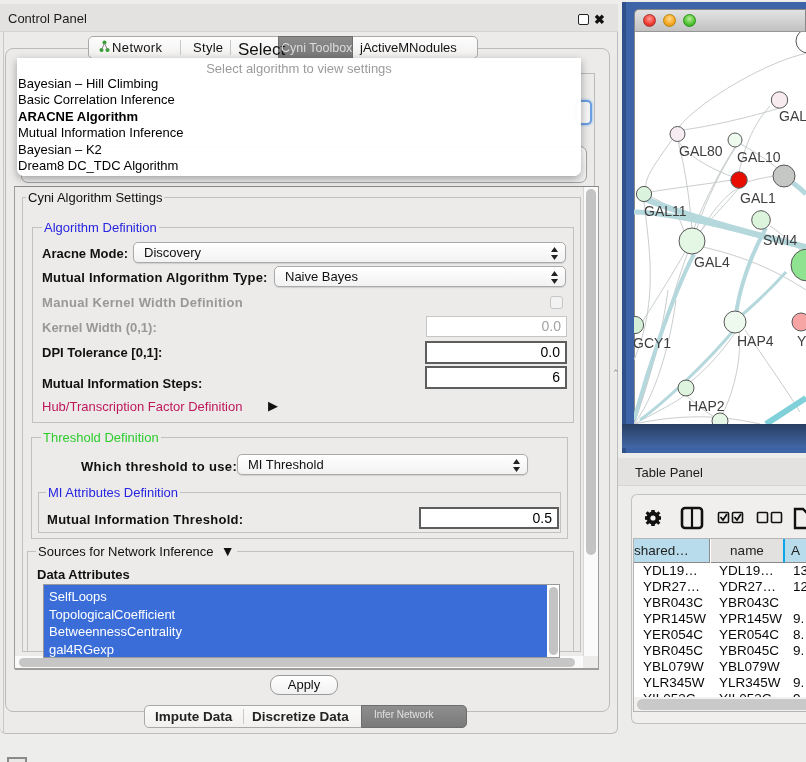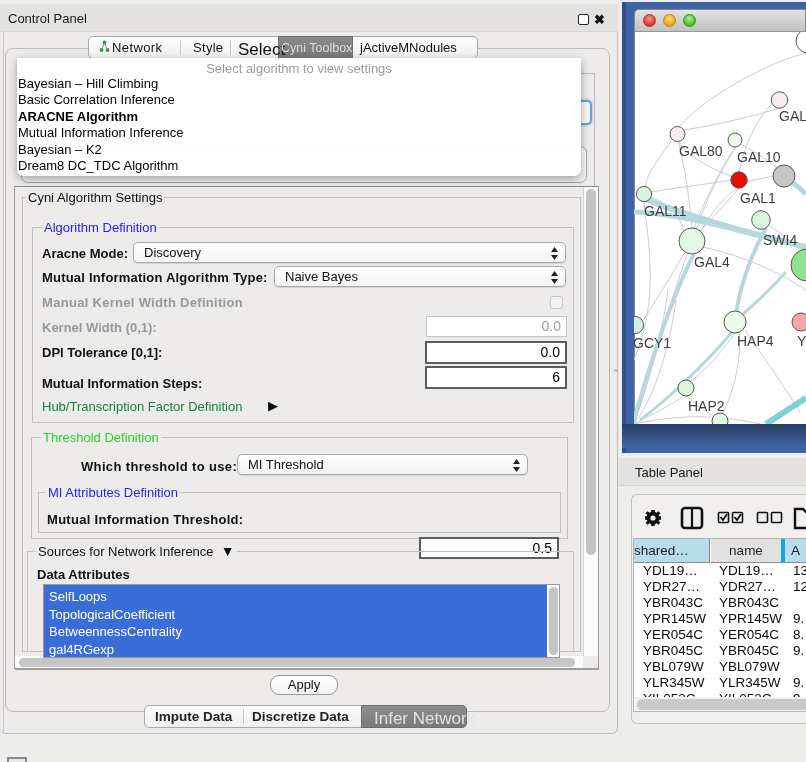--- a/index.html
+++ b/index.html
@@ -80,58 +80,58 @@
     </svg>
   </div>
 <div class="abs b" style="left:42px;top:295px;color:#989898;letter-spacing:.3px;">Manual Kernel Width Definition</div>
 <div class="abs" style="left:550px;top:296px;width:13px;height:13px;background:#f2f2f2;border:1px solid #c6c6c6;border-radius:3px;"></div>
 <div class="abs b" style="left:42px;top:320px;color:#989898;">Kernel Width (0,1):</div>
 <div class="tf" style="left:426px;top:316px;width:141px;height:21px;border:1px solid #c6c6c6;color:#a2a2a2;line-height:19px;">0.0</div>
 <div class="abs b" style="left:42px;top:345px;">DPI Tolerance [0,1]:</div>
 <div class="tf" style="left:425px;top:341px;width:142px;height:23px;border:2px solid #5d5d5d;color:#000;line-height:19px;">0.0</div>
 <div class="abs b" style="left:42px;top:376px;">Mutual Information Steps:</div>
 <div class="tf" style="left:425px;top:366px;width:142px;height:23px;border:2px solid #5d5d5d;color:#000;line-height:19px;">6</div>
-<div class="abs" style="left:42px;top:399px;font-size:13px;color:#15803d;">Hub/Transcription Factor Definition</div>
+<div class="abs" style="left:42px;top:399px;font-size:13px;color:#be185d;">Hub/Transcription Factor Definition</div>
 <div class="abs" style="left:268px;top:398px;font-size:13px;color:#111;">▶</div>
 
 <div class="abs gb" style="left:31px;top:437px;width:537px;height:102px;border-color:#c2c1c0;">
   <span class="gblab" style="left:9px;color:#2ecc2e;">Threshold Definition</span>
 </div>
 <div class="abs b" style="left:81px;top:459px;letter-spacing:.35px;">Which threshold to use:</div>
 <div class="combo" style="left:237px;top:454px;width:291px;height:21px;">
     <span class="ct">MI Threshold</span>
     <svg class="sarr" width="9" height="15" viewBox="0 0 9 15">
       <path d="M4.5 1 L8 6 H1 Z" fill="#222"></path>
       <path d="M4.5 14 L1 9 H8 Z" fill="#222"></path>
     </svg>
   </div>
 
 <div class="abs gb" style="left:38px;top:492px;width:523px;height:41px;border-color:#c2c1c0;">
   <span class="gblab" style="left:7px;color:#2724e0;">MI Attributes Definition</span>
 </div>
 <div class="abs b" style="left:47px;top:512px;letter-spacing:.3px;">Mutual Information Threshold:</div>
-<div class="tf" style="left:419px;top:507px;width:140px;height:22px;border:2px solid #5d5d5d;color:#000;line-height:18px;margin-top:30px;">0.5</div>
+<div class="tf" style="left:419px;top:507px;width:140px;height:22px;border:2px solid #5d5d5d;color:#000;line-height:18px;">0.5</div>
 
 <div class="abs gb" style="left:27px;top:551px;width:547px;height:101px;border-color:#c2c1c0;">
   <span class="gblab" style="left:8px;color:#111;">Sources for Network Inference&nbsp; <span style="font-size:14px;">▼</span></span>
 </div>
 <div class="abs b" style="left:37px;top:567px;">Data Attributes</div>
 <div class="abs" style="left:43px;top:584px;width:517px;height:74px;background:#fff;border:1px solid #999;"></div>
 <div class="abs" style="left:44px;top:585px;width:503px;height:72px;background:#3a6dd8;color:#fff;font-size:13px;line-height:17.6px;padding:3px 0 0 5px;">SelfLoops<br>TopologicalCoefficient<br>BetweennessCentrality<br>gal4RGexp</div>
 <div class="abs" style="left:549px;top:587px;width:9px;height:68px;background:#c3c3c3;border-radius:5px;"></div>
 
 <div class="abs" style="left:15px;top:669px;width:584px;height:1px;background:#9d9c9b;"></div>
 <div class="abs" style="left:270px;top:675px;width:68px;height:20px;background:linear-gradient(#ffffff,#f1f1f1);border:1px solid #9a9a9a;border-radius:9px;text-align:center;line-height:18px;font-size:13px;">Apply</div>
 
 <div class="abs" style="left:144px;top:705px;width:323px;height:23px;background:linear-gradient(#fbfbfa,#f1f0ef);border:1px solid #a9a9a9;border-radius:5px;"></div>
 <div class="abs" style="left:361px;top:705px;width:106px;height:23px;background:linear-gradient(#8e8e8e,#7a7a7a);border:1px solid #6e6e6e;border-radius:0 5px 5px 0;"></div>
 <div class="abs" style="left:243px;top:709px;width:1px;height:15px;background:#c8c8c8;"></div>
 <div class="abs b" style="left:155px;top:709px;font-size:13.5px;color:#232323;">Impute Data</div>
 <div class="abs b" style="left:252px;top:709px;font-size:13.5px;color:#232323;">Discretize Data</div>
-<div class="abs" style="left:374px;top:709px;font-size:17px;color:#e2e2e2;">Infer Network</div>
+<div class="abs" style="left:374px;top:709px;font-size:10px;color:#e2e2e2;">Infer Network</div>
 
 <div class="abs" style="left:7px;top:757px;width:20px;height:10px;background:#eceb;border:2px solid #8a8a8a;background:#e9e8e7;"></div>
 
 <div class="abs" style="left:17px;top:58px;width:564px;height:118px;background:rgba(255,255,255,.97);border-radius:0 0 7px 7px;box-shadow:0 3px 8px rgba(0,0,0,.35);"></div>
 <div class="abs" style="left:17px;top:61px;width:564px;text-align:center;color:#9b9b9b;font-size:13px;">Select algorithm to view settings</div>
 <div class="abs" style="left:18px;top:76px;font-size:13px;line-height:16.4px;color:#000;">Bayesian – Hill Climbing<br>Basic Correlation Inference<br><span class="b">ARACNE Algorithm</span><br>Mutual Information Inference<br>Bayesian – K2<br>Dream8 DC_TDC Algorithm</div>
 
 <div class="abs" style="left:622px;top:2px;width:184px;height:451px;background:#3d64a6;border-left:3px solid #34579400;"></div>
 <div class="abs" style="left:622px;top:2px;width:4px;height:451px;background:#30508c;"></div>
 
@@ -247,20 +247,20 @@
 <path d="M80.5 11 l2.5 3 4-6" stroke-width="1.8"></path>
 <path d="M94.5 11 l2.5 3 4-6" stroke-width="1.8"></path>
 <rect x="117.5" y="6.5" width="10" height="10" rx="1"></rect>
 <rect x="131.5" y="6.5" width="10" height="10" rx="1"></rect>
 </g>
 <path d="M155 3 h8 l5 5 v14 h-13 z" fill="none" stroke="#111" stroke-width="2.4"></path>
 </svg>
 
 <div class="abs" style="left:633px;top:538px;width:173px;height:174px;background:#fff;border:1px solid #b5b5b5;border-right:none;"></div>
 <div class="abs" style="left:634px;top:539px;width:76px;height:24px;background:#b9dcec;border-right:1px solid #8a8a8a;border-bottom:1px solid #8a8a8a;text-align:left;line-height:24px;font-size:13.5px;color:#222;">shared…</div>
-<div class="abs" style="left:711px;top:539px;width:74px;height:24px;background:#e2e1e0;border-right:4px solid #0ea5e9;border-bottom:1px solid #8a8a8a;text-align:center;line-height:24px;font-size:13.5px;color:#222;">name</div>
+<div class="abs" style="left:711px;top:539px;width:74px;height:24px;background:#e2e1e0;border-right:2px solid #0ea5e9;border-bottom:1px solid #8a8a8a;text-align:center;line-height:24px;font-size:13.5px;color:#222;">name</div>
 <div class="abs" style="left:785px;top:539px;width:21px;height:24px;background:#b9dcec;border-bottom:1px solid #8a8a8a;text-align:center;line-height:24px;font-size:13.5px;color:#222;">A</div>
 <div class="abs" style="left:643px;top:563px;font-size:13.5px;line-height:16px;color:#0a0a0a;">YDL19…<br>YDR27…<br>YBR043C<br>YPR145W<br>YER054C<br>YBR045C<br>YBL079W<br>YLR345W<br>YIL053C</div>
 <div class="abs" style="left:719px;top:563px;font-size:13.5px;line-height:16px;color:#0a0a0a;">YDL19…<br>YDR27…<br>YBR043C<br>YPR145W<br>YER054C<br>YBR045C<br>YBL079W<br>YLR345W<br>YIL053C</div>
 <div class="abs" style="left:793px;top:563px;font-size:13.5px;line-height:16px;color:#0a0a0a;">13<br>12<br>&nbsp;<br>9.<br>8.<br>9.<br>&nbsp;<br>9.<br>9.</div>
 
 <div class="abs" style="left:634px;top:697px;width:172px;height:14px;background:#f2f1f0;"></div>
 <div class="abs" style="left:637px;top:699px;width:169px;height:11px;background:#c9c9c9;border-radius:6px 0 0 6px;"></div>
 
 </body></html>

